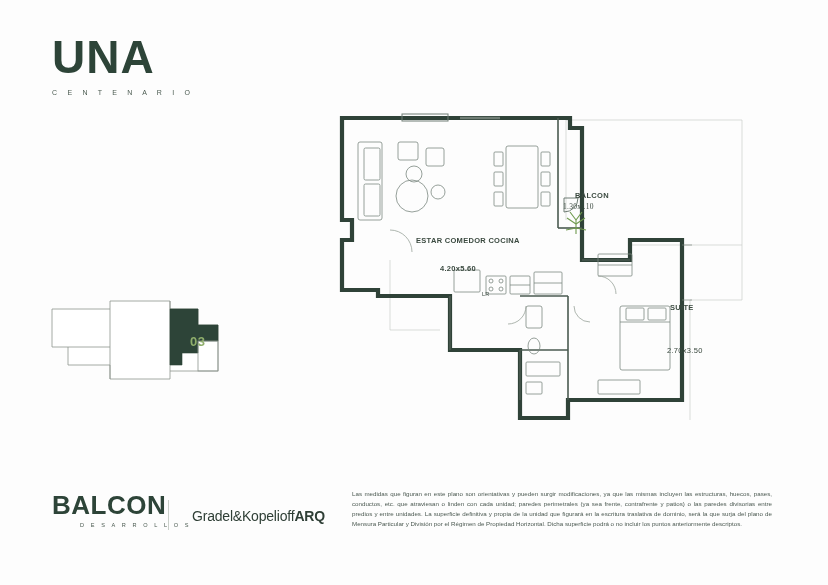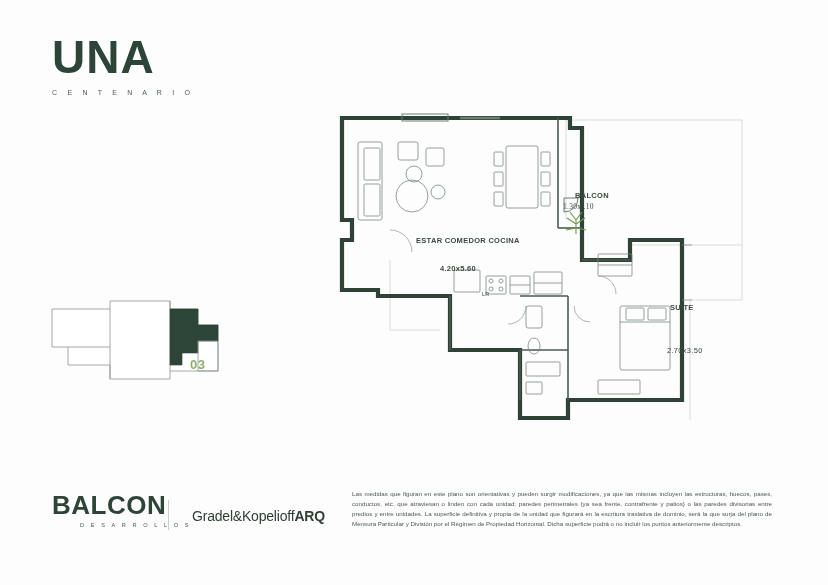--- a/index.html
+++ b/index.html
@@ -76,21 +76,21 @@
     position: absolute;
     left: 50px;
     top: 295px;
     width: 180px;
     height: 90px;
   }
   .keyplan svg { display: block; }
   .keyplan-label {
     position: absolute;
     left: 190px;
-    top: 357px;
+    top: 334px;
     font-size: 13px;
     font-weight: bold;
     color: #8fae6c;
     letter-spacing: 0.5px;
   }
 
   
   .floorplan {
     position: absolute;
     left: 330px;

